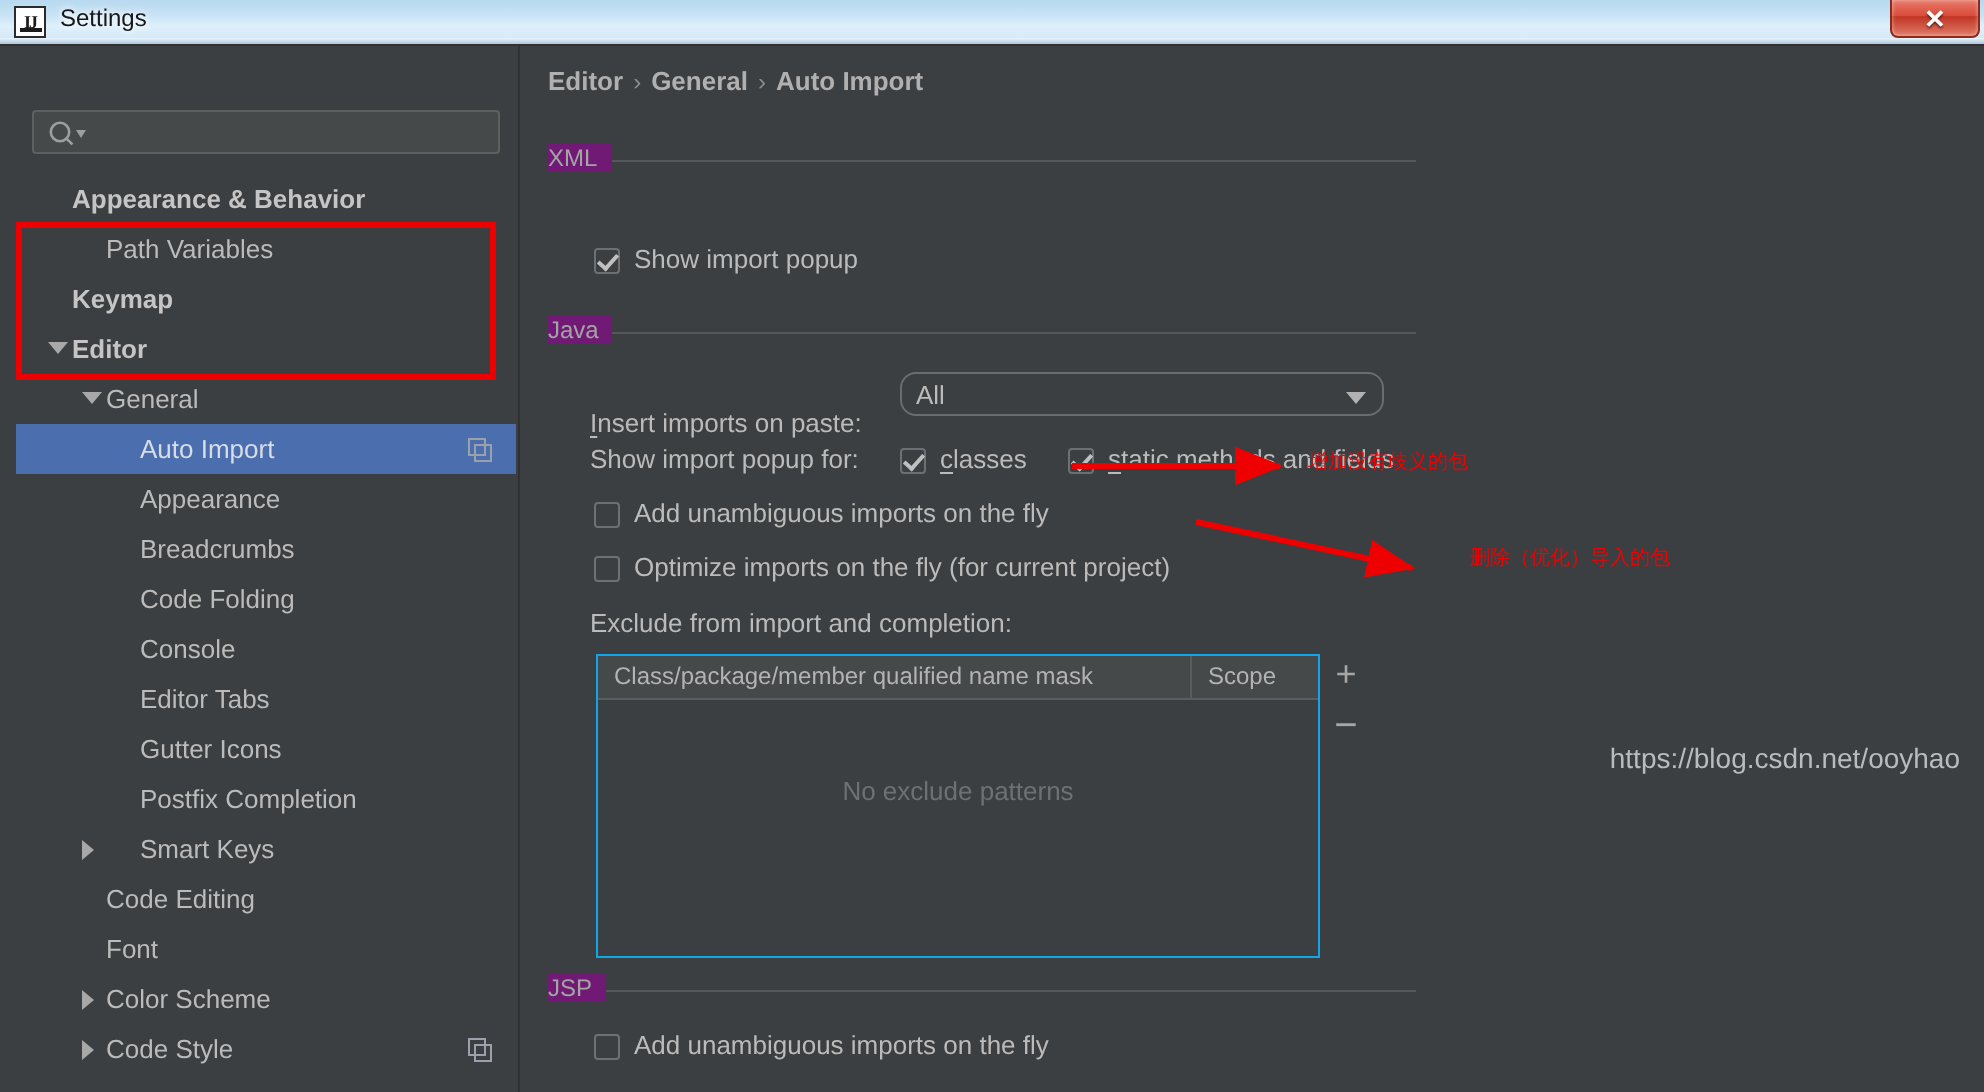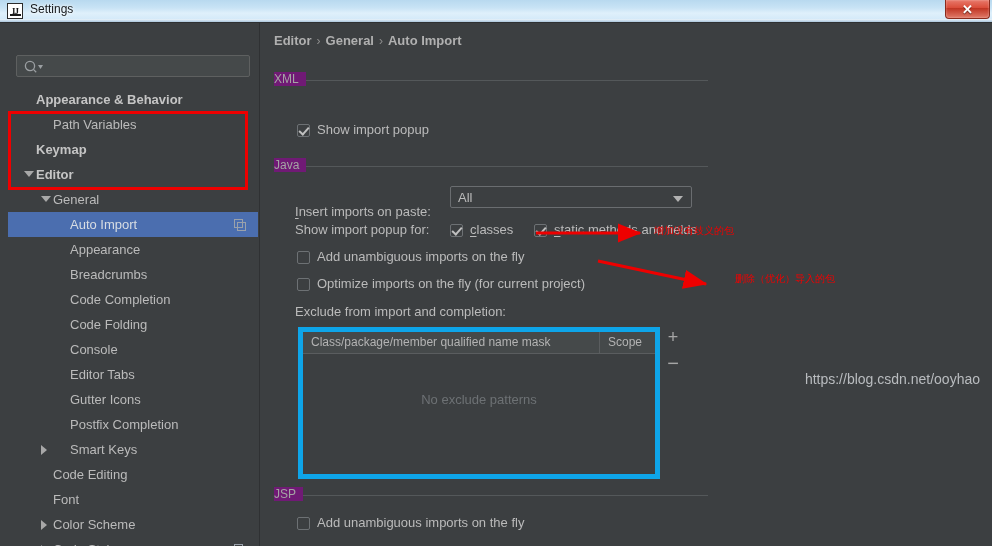--- a/index.html
+++ b/index.html
@@ -265,21 +265,21 @@
     transform: rotate(42deg);
   }
   .lbl { vertical-align: 1px; }
   .und { text-decoration: underline; text-underline-offset: 2px; }
 
   .combo {
     position: absolute;
     width: 242px; height: 22px;
     background: #3c3f41;
     border: 1px solid #6a6d70;
-    border-radius: 2px;
+    border-radius: 8px;
     box-sizing: border-box;
   }
   .combo .val {
     position: absolute;
     left: 7px; top: 3px;
     font-size: 13px;
     color: #bbbbbb;
   }
   .combo .caret {
     position: absolute;
@@ -288,21 +288,21 @@
     border-left: 5px solid transparent;
     border-right: 5px solid transparent;
     border-top: 6px solid #b2b2b2;
   }
 
   
   .tbl-wrap {
     position: absolute;
     left: 36px; top: 304px;
     width: 362px; height: 152px;
-    border: 5px solid #0ea5e9;
+    border: 1px solid #0ea5e9;
     background: #3c3f41;
     box-sizing: border-box;
   }
   .tbl-head {
     position: absolute;
     left: 0; top: 0;
     width: 100%;
     height: 22px;
     background: #45494a;
     border-bottom: 1px solid #5a5d5f;
@@ -412,21 +412,20 @@
           <div class="tree-item lvl1"><span>Path Variables</span></div>
           <div class="tree-item lvl0 bold"><span>Keymap</span></div>
           <div class="tree-item lvl0 bold"><span class="arrow down a0"></span><span>Editor</span></div>
           <div class="tree-item lvl1"><span class="arrow down a1"></span><span>General</span></div>
           <div class="tree-item lvl2 selected"><span>Auto Import</span><svg class="copy-icon" viewBox="0 0 12 12">
               <rect x="0.5" y="0.5" width="8" height="8" fill="none" stroke="#9aa1ab" stroke-width="1"></rect>
               <rect x="3.5" y="3.5" width="8" height="8" fill="none" stroke="#9aa1ab" stroke-width="1"></rect>
             </svg></div>
           <div class="tree-item lvl2"><span>Appearance</span></div>
           <div class="tree-item lvl2"><span>Breadcrumbs</span></div>
-          <div class="tree-item lvl2"><span>Code Completion</span></div>
           <div class="tree-item lvl2"><span>Code Folding</span></div>
           <div class="tree-item lvl2"><span>Console</span></div>
           <div class="tree-item lvl2"><span>Editor Tabs</span></div>
           <div class="tree-item lvl2"><span>Gutter Icons</span></div>
           <div class="tree-item lvl2"><span>Postfix Completion</span></div>
           <div class="tree-item lvl2"><span class="arrow right a1"></span><span>Smart Keys</span></div>
           <div class="tree-item lvl1"><span>Code Editing</span></div>
           <div class="tree-item lvl1"><span>Font</span></div>
           <div class="tree-item lvl1"><span class="arrow right a1"></span><span>Color Scheme</span></div>
           <div class="tree-item lvl1"><span class="arrow right a1"></span><span>Code Style</span><svg class="copy-icon" viewBox="0 0 12 12">

